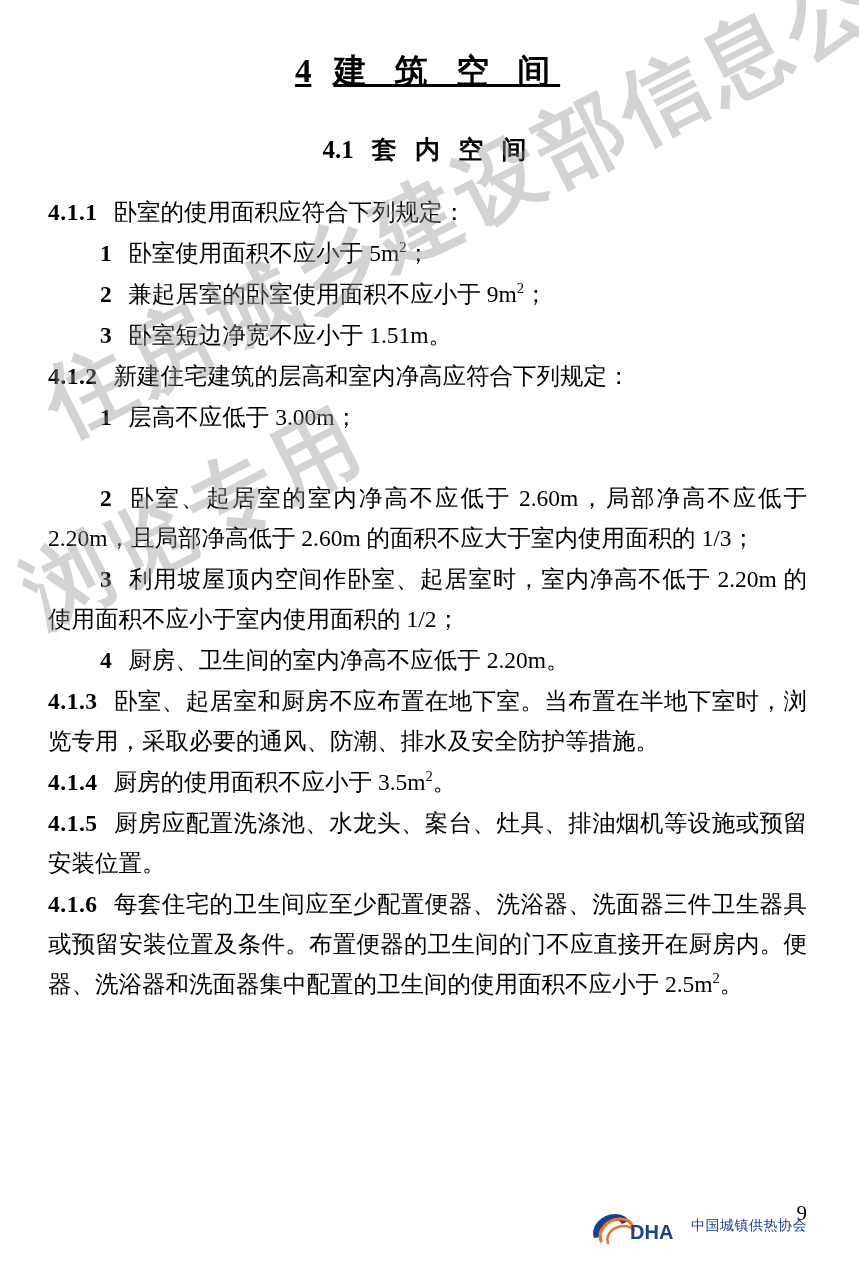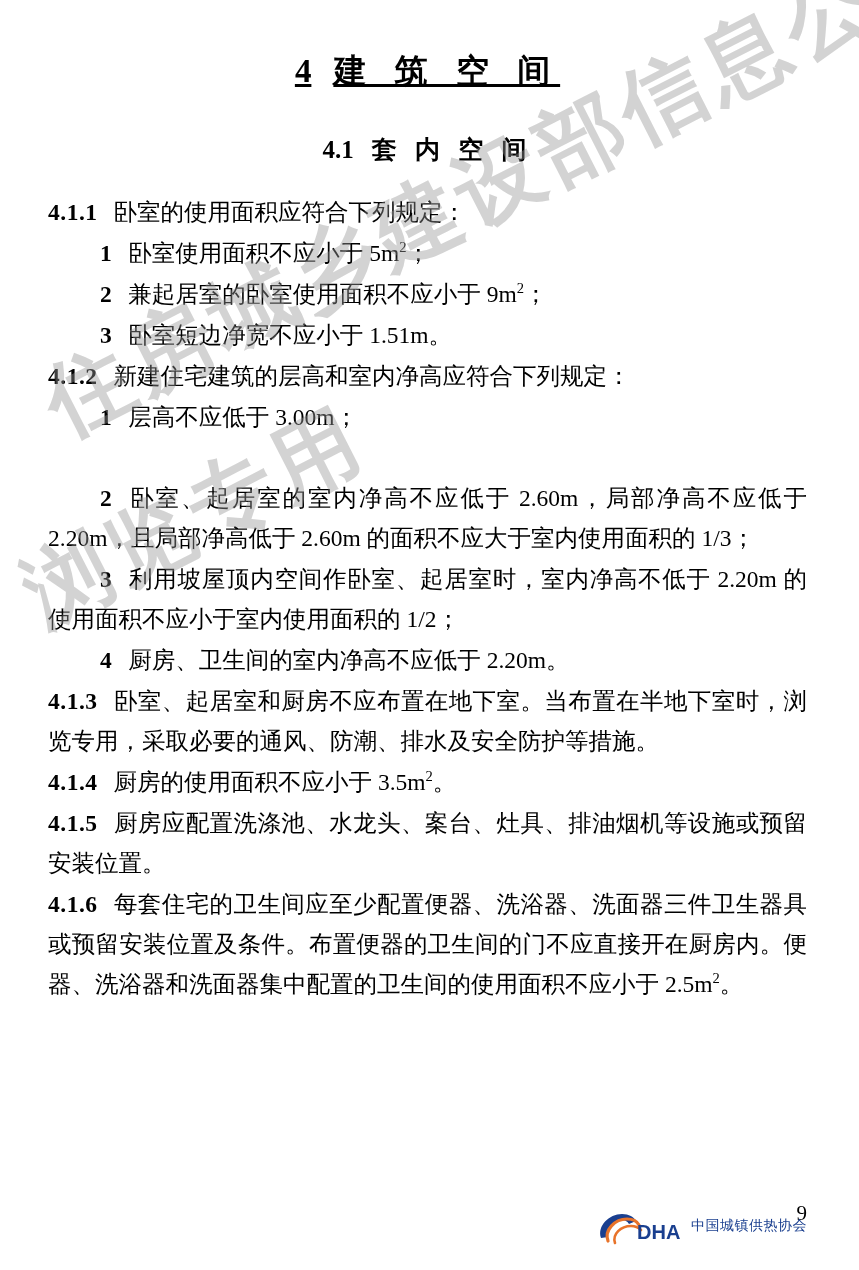--- a/index.html
+++ b/index.html
@@ -120,20 +120,21 @@
     right: 52px;
     bottom: 22px;
     display: flex;
     align-items: flex-end;
     gap: 8px;
     z-index: 6;
   }
   .logo-wrap {
     display: flex;
     align-items: center;
+    gap: 7px;
   }
   .logo-mark {
     position: relative;
     width: 96px;
     height: 40px;
   }
   .logo-text {
     font-family: "Liberation Sans", sans-serif;
     font-size: 14px;
     color: #1a3f8f;

